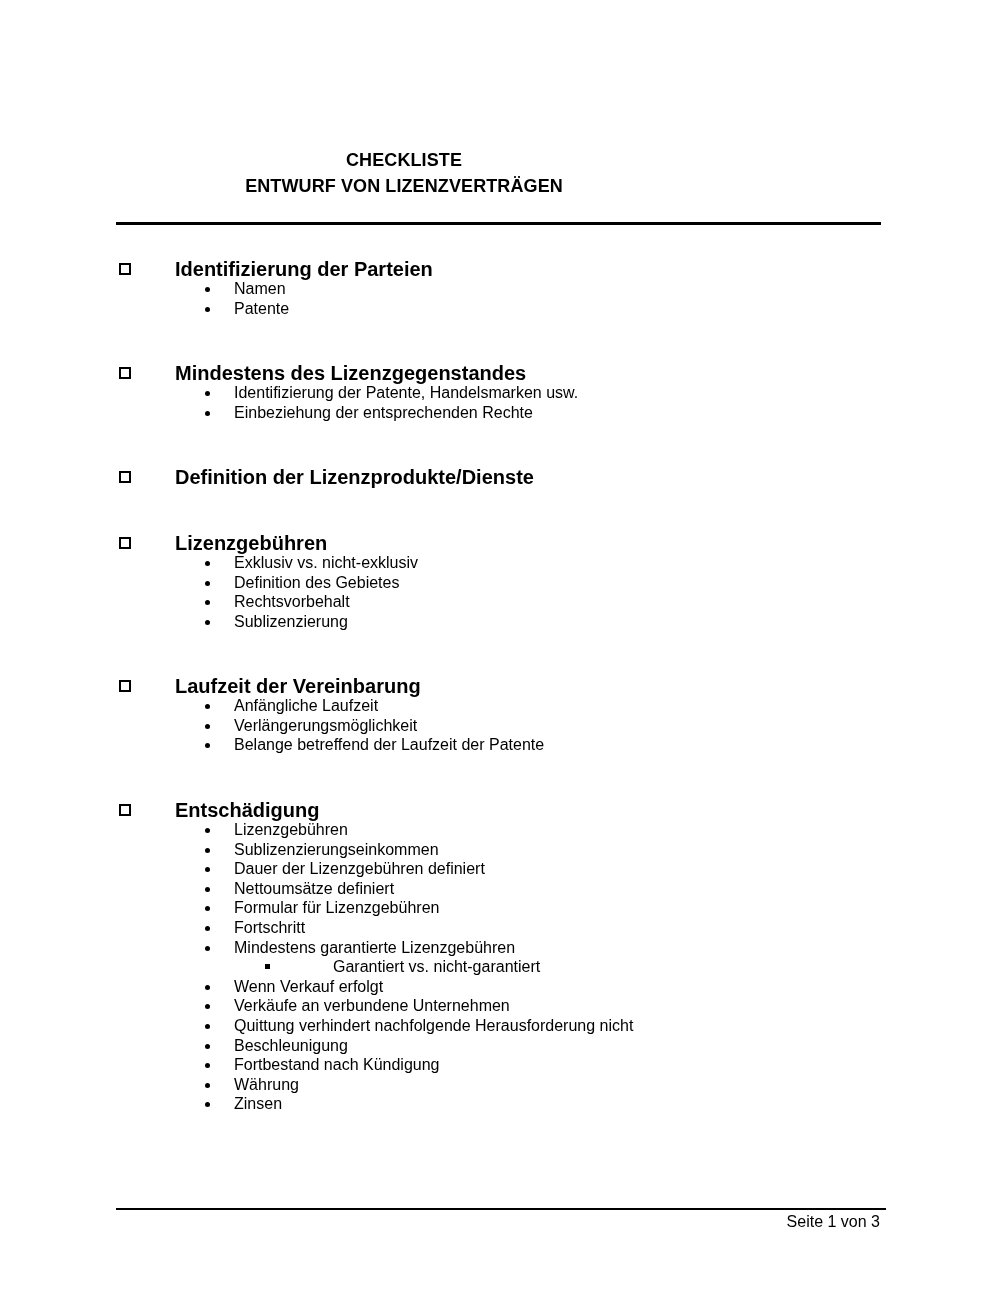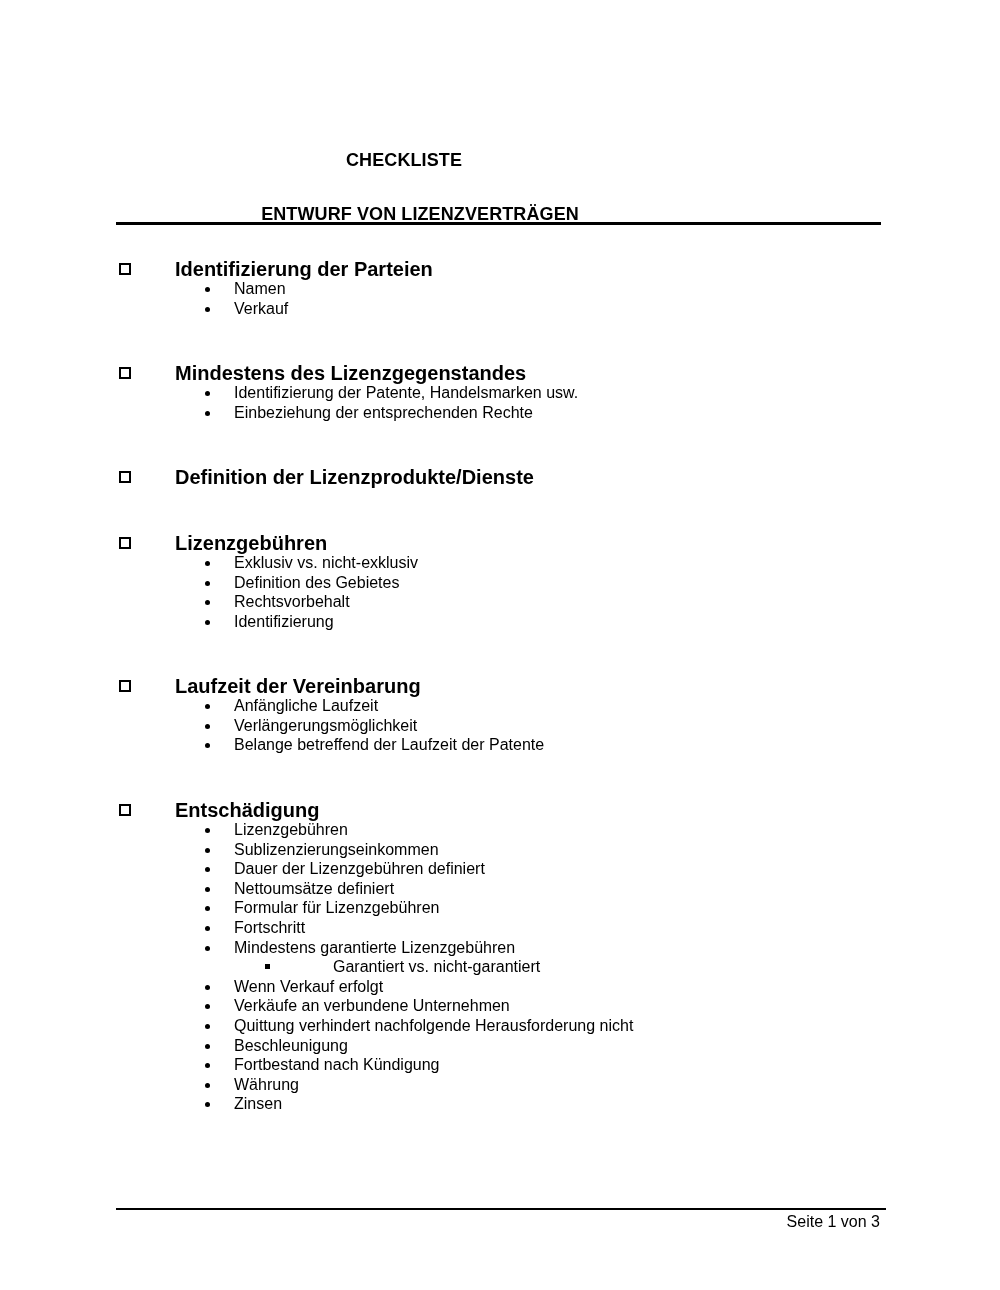--- a/index.html
+++ b/index.html
@@ -22,21 +22,21 @@
     }
     .title {
       position: absolute;
       left: 0; width: 808px;
       text-align: center;
       font-weight: bold;
       font-size: 18px;
       letter-spacing: 0.1px;
     }
     .title-1 { top: 150px; }
-    .title-2 { top: 204px; margin-left: 16px; }
+    .title-2 { top: 176px; }
     .header-rule {
       position: absolute;
       left: 116px; top: 222px;
       width: 765px; height: 3px;
       background: #000;
     }
     .section {
       position: absolute;
       left: 0;
       width: 1000px;
@@ -125,21 +125,21 @@
   <div class="section" style="top:259px;">
     <div class="checkbox"></div>
     <div class="section-head">Identifizierung der Parteien</div>
     <ul class="items">
       <li class="item">
           <span class="bullet"></span>
           <span class="item-text">Namen</span>
         </li>
       <li class="item">
           <span class="bullet"></span>
-          <span class="item-text">Verkauf</span>
+          <span class="item-text">Patente</span>
         </li>
     </ul>
   </div>
 
   <div class="section" style="top:363px;">
     <div class="checkbox"></div>
     <div class="section-head">Mindestens des Lizenzgegenstandes</div>
     <ul class="items">
       <li class="item">
           <span class="bullet"></span>
@@ -168,21 +168,21 @@
       <li class="item">
           <span class="bullet"></span>
           <span class="item-text">Definition des Gebietes</span>
         </li>
       <li class="item">
           <span class="bullet"></span>
           <span class="item-text">Rechtsvorbehalt</span>
         </li>
       <li class="item">
           <span class="bullet"></span>
-          <span class="item-text">Identifizierung</span>
+          <span class="item-text">Sublizenzierung</span>
         </li>
     </ul>
   </div>
 
   <div class="section" style="top:676px;">
     <div class="checkbox"></div>
     <div class="section-head">Laufzeit der Vereinbarung</div>
     <ul class="items">
       <li class="item">
           <span class="bullet"></span>

